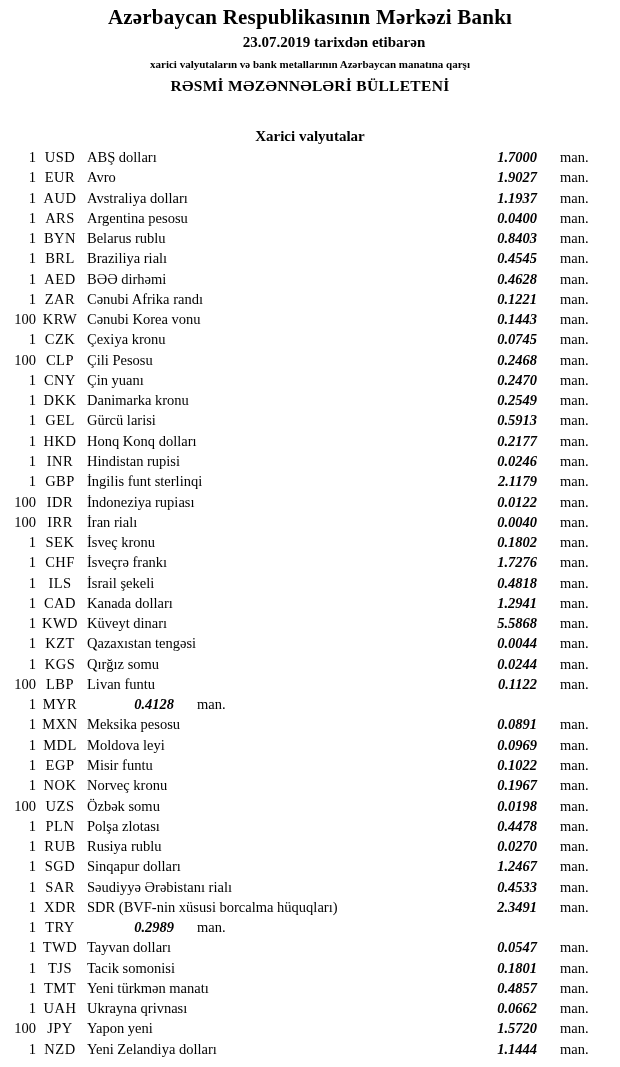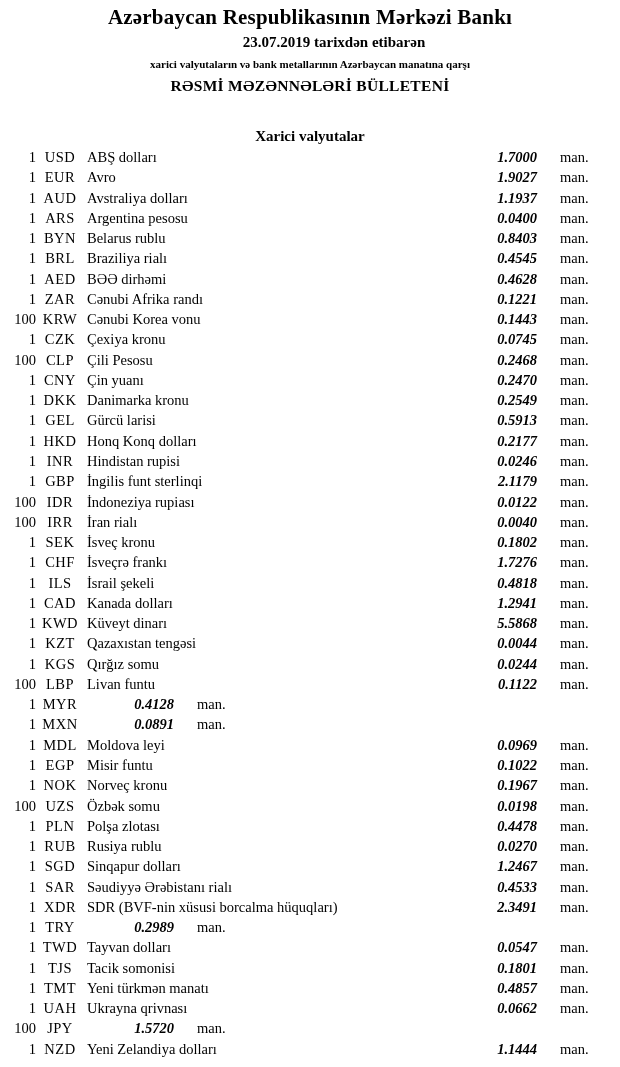--- a/index.html
+++ b/index.html
@@ -329,20 +329,21 @@
   <div class="row">
     <span class="cell-qty">1</span>
     <span class="cell-code">MYR</span>
     <span class="cell-rate">0.4128</span>
     <span class="cell-unit">man.</span>
   </div>
 
   <div class="row">
     <span class="cell-qty">1</span>
     <span class="cell-code">MXN</span>
+    <span class="cell-name">Meksika pesosu</span>
     <span class="cell-rate">0.0891</span>
     <span class="cell-unit">man.</span>
   </div>
 
   <div class="row">
     <span class="cell-qty">1</span>
     <span class="cell-code">MDL</span>
     <span class="cell-name">Moldova leyi</span>
     <span class="cell-rate">0.0969</span>
     <span class="cell-unit">man.</span>
@@ -447,20 +448,21 @@
     <span class="cell-qty">1</span>
     <span class="cell-code">UAH</span>
     <span class="cell-name">Ukrayna qrivnası</span>
     <span class="cell-rate">0.0662</span>
     <span class="cell-unit">man.</span>
   </div>
 
   <div class="row">
     <span class="cell-qty">100</span>
     <span class="cell-code">JPY</span>
+    <span class="cell-name">Yapon yeni</span>
     <span class="cell-rate">1.5720</span>
     <span class="cell-unit">man.</span>
   </div>
 
   <div class="row">
     <span class="cell-qty">1</span>
     <span class="cell-code">NZD</span>
     <span class="cell-name">Yeni Zelandiya dolları</span>
     <span class="cell-rate">1.1444</span>
     <span class="cell-unit">man.</span>

